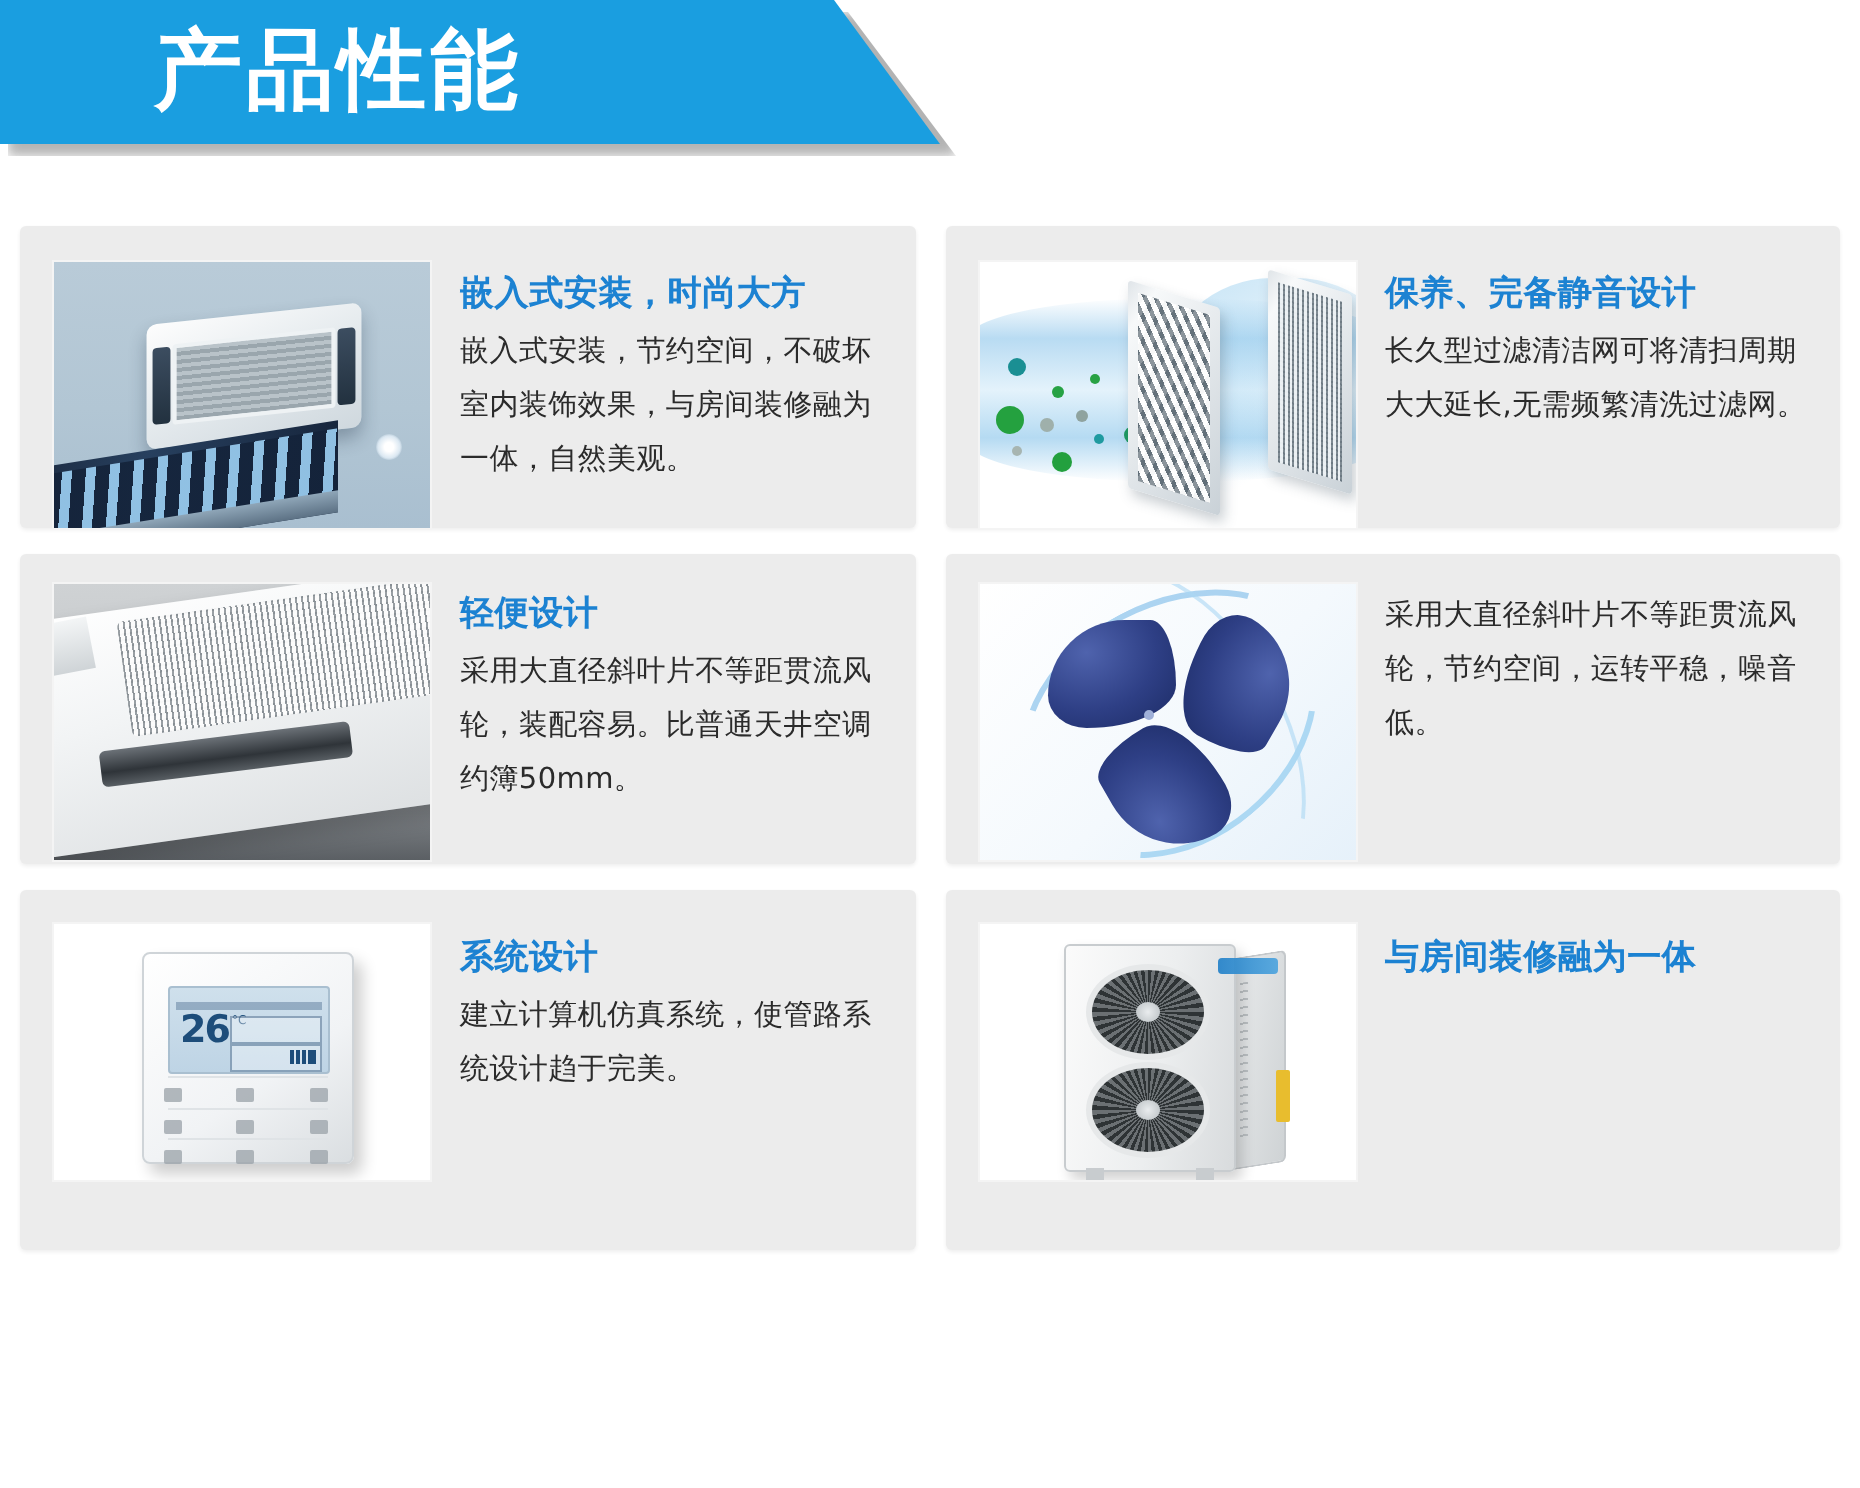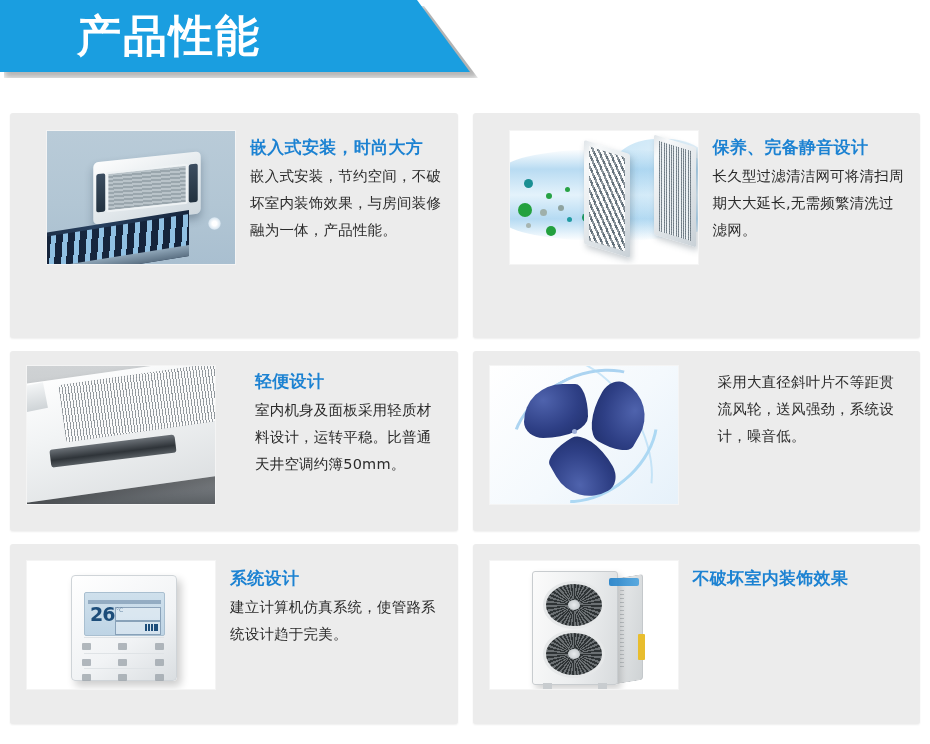--- a/index.html
+++ b/index.html
@@ -74,22 +74,22 @@
     position: relative;
     flex: 1 1 0;
     background: #ececec;
     border-radius: 3px;
     display: flex;
     box-sizing: border-box;
   }
   .card-shadow {
     box-shadow: 0 1px 2px rgba(0,0,0,.07);
   }
-  .row-1 .card { height: 225px; padding-left: 20px; }
-  .row-2 .card { height: 180px; gap: 25px; }
+  .row-1 .card { height: 151px; }
+  .row-2 .card { height: 155px; }
   .row-3 .card { height: 180px; }
 
   .thumb {
     background: #ffffff;
     border: 1px solid #f4f4f4;
     box-sizing: border-box;
     flex: 0 0 auto;
     position: relative;
     overflow: hidden;
     align-self: flex-start;
@@ -401,21 +401,21 @@
             <div class="vent-l"></div>
               <div class="inner"></div>
               <div class="vent-r"></div>
           </div>
           <div class="lamp"></div>
           <div class="skylight"></div>
         </div>
       </div>
       <div class="txt">
         <p class="c-title">嵌入式安装，时尚大方</p>
-        <p class="c-body">嵌入式安装，节约空间，不破坏室内装饰效果，与房间装修融为一体，产品性能。</p>
+        <p class="c-body">嵌入式安装，节约空间，不破坏室内装饰效果，与房间装修融为一体，自然美观。</p>
       </div>
     </div>
 
     <div class="card card-shadow">
       <div class="thumb">
         <div class="art filters">
           <div class="flow"></div>
           <div class="flow2"></div>
           <div class="dot" style="left:14px;top:48px;width:9px;height:9px;background:#1a8f93;"></div>
           <div class="dot" style="left:36px;top:62px;width:6px;height:6px;background:#27a244;"></div>
@@ -450,38 +450,38 @@
           <div class="shade"></div>
           <div class="body">
             <div class="strip"></div>
             <div class="net"></div>
             <div class="slot"></div>
           </div>
         </div>
       </div>
       <div class="txt">
         <p class="c-title">轻便设计</p>
-        <p class="c-body">室内机身及面板采用轻质材料设计，运转平稳。比普通天井空调约簿50mm。</p>
+        <p class="c-body">采用大直径斜叶片不等距贯流风轮，装配容易。比普通天井空调约簿50mm。</p>
       </div>
     </div>
 
     <div class="card card-shadow">
       <div class="thumb">
         <div class="art fan">
           <div class="swirl s1"></div>
           <div class="swirl s2"></div>
           <div class="swirl s3"></div>
           <div class="blade b1"></div>
           <div class="blade b2"></div>
           <div class="blade b3"></div>
           <div class="hub"></div>
         </div>
       </div>
       <div class="txt">
-        <p class="c-body">采用大直径斜叶片不等距贯流风轮，送风强劲，系统设计，噪音低。</p>
+        <p class="c-body">采用大直径斜叶片不等距贯流风轮，节约空间，运转平稳，噪音低。</p>
       </div>
     </div>
   </div>
 
   <div class="row row-3">
 
     <div class="card card-shadow">
       <div class="thumb">
         <div class="art ctrl">
           <div class="unit">
@@ -528,18 +528,18 @@
             <div class="grill g1"></div>
             <div class="grill g2"></div>
             <div class="logo"></div>
             <div class="label"></div>
             <div class="foot f1"></div>
               <div class="foot f2"></div>
           </div>
         </div>
       </div>
       <div class="txt">
-        <p class="c-title">不破坏室内装饰效果</p>
+        <p class="c-title">与房间装修融为一体</p>
       </div>
     </div>
   </div>
 
 </div>
 
 </body></html>

